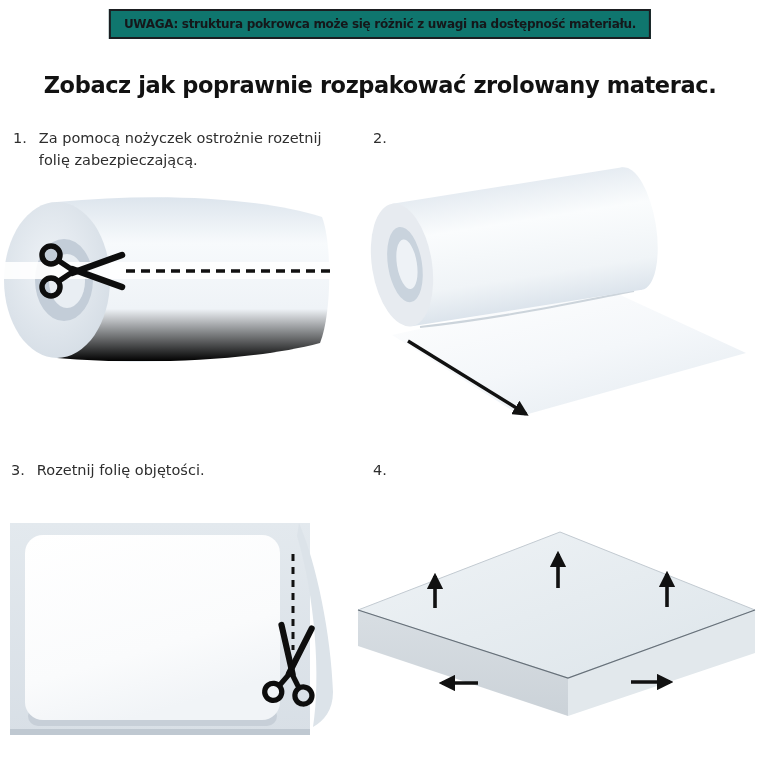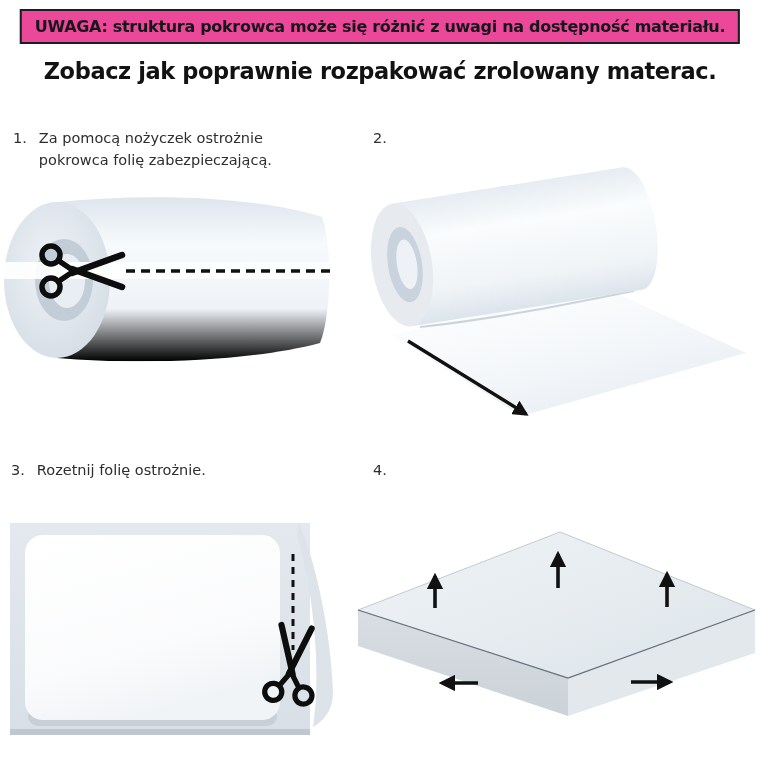--- a/index.html
+++ b/index.html
@@ -5,26 +5,26 @@
   html,body{margin:0;padding:0;}
   body{
     width:760px;height:760px;background:#ffffff;
     font-family:"DejaVu Sans","Liberation Sans",sans-serif;
     color:#2e2e2e;overflow:hidden;
   }
   .page{position:relative;width:760px;height:760px;background:#ffffff;}
 
   .banner{
     position:absolute;top:9px;left:50%;transform:translateX(-50%);
-    background:#ec4899;border:2px solid #1b1e21;
-    padding:6px 13px;font-weight:bold;font-size:16px;letter-spacing:-0.3px;
+    background:#0f766e;border:2px solid #1b1e21;
+    padding:6px 13px;font-weight:bold;font-size:12px;letter-spacing:-0.3px;
     white-space:nowrap;color:#15171a;
   }
   .heading{
-    position:absolute;top:58px;left:0;width:760px;text-align:center;
+    position:absolute;top:72px;left:0;width:760px;text-align:center;
     font-size:22.5px;font-weight:bold;color:#121212;letter-spacing:-0.4px;
   }
   .step-label{
     position:absolute;display:flex;gap:12px;
     font-size:14.5px;line-height:1.5;color:#2e2e2e;
   }
   .step-label .num{flex:0 0 auto;}
   #step1-label{top:128px;left:13px;width:322px;}
   #step2-label{top:128px;left:373px;width:376px;}
   #step3-label{top:460px;left:11px;width:330px;}
@@ -40,28 +40,28 @@
 <body>
 
 <div class="page">
 
   <div class="banner">UWAGA: struktura pokrowca może się różnić z uwagi na dostępność materiału.</div>
 
   <div class="heading">Zobacz jak poprawnie rozpakować zrolowany materac.</div>
 
   <div class="step-label" id="step1-label">
     <span class="num">1.</span>
-    <span class="txt">Za pomocą nożyczek ostrożnie pokrowca folię zabezpieczającą.</span>
+    <span class="txt">Za pomocą nożyczek ostrożnie rozetnij folię zabezpieczającą.</span>
   </div>
   <div class="step-label" id="step2-label">
     <span class="num">2.</span>
   </div>
   <div class="step-label" id="step3-label">
     <span class="num">3.</span>
-    <span class="txt">Rozetnij folię ostrożnie.</span>
+    <span class="txt">Rozetnij folię objętości.</span>
   </div>
   <div class="step-label" id="step4-label">
     <span class="num">4.</span>
   </div>
 
   <svg class="illus" id="step1-illus" viewBox="0 0 340 200">
     <defs>
       <linearGradient id="g1body" x1="0" y1="0" x2="0" y2="1">
         <stop offset="0" stop-color="#dde5ed"></stop>
         <stop offset="0.28" stop-color="#f7fafc"></stop>

